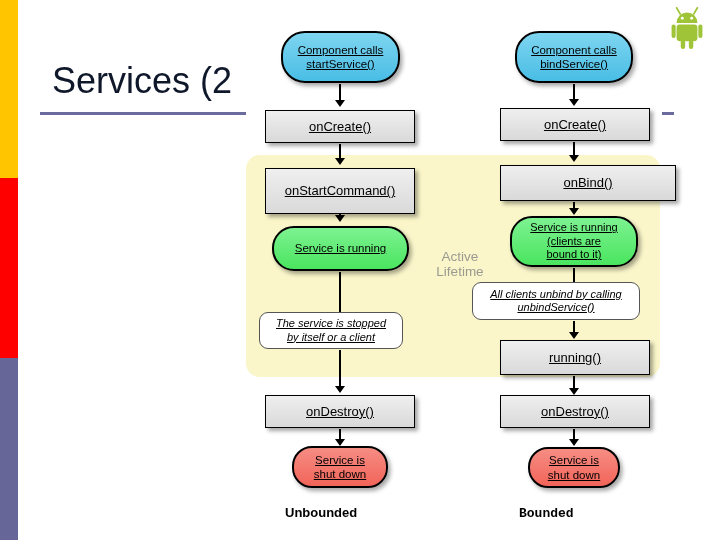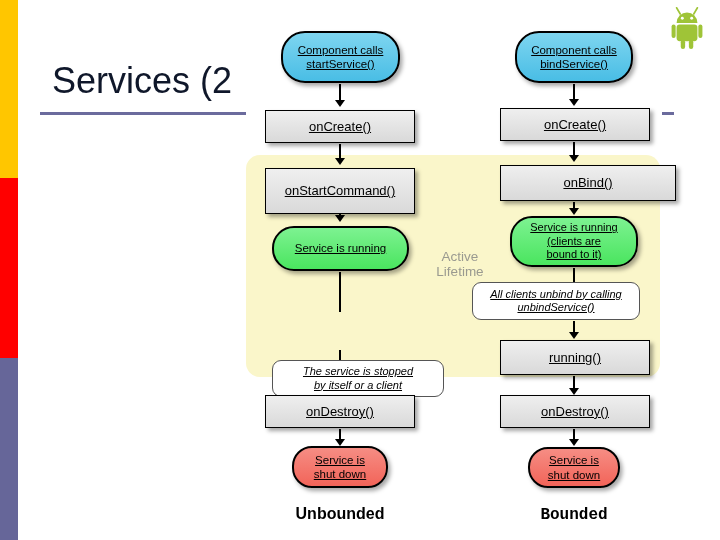--- a/index.html
+++ b/index.html
@@ -63,22 +63,22 @@
 
   
   .arrow{position:absolute;width:2px;background:#000;z-index:2;}
   .arrow.head::after{
     content:"";position:absolute;left:-4px;bottom:-7px;
     width:0;height:0;border-left:5px solid transparent;
     border-right:5px solid transparent;border-top:7px solid #000;
   }
 
   .col-footer{
-    position:absolute;width:110px;text-align:center;
-    font-weight:bold;font-size:16px;color:#000;z-index:3;
+    position:absolute;width:110px;text-align:left;
+    font-weight:bold;font-size:13px;color:#000;z-index:3;
   }
 
   .robot{position:absolute;left:662px;top:1px;z-index:2;}
 </style>
 </head>
 <body>
 
 <div>
 
   <div class="bar bar-yellow"></div>
@@ -99,21 +99,21 @@
 
   <div class="node callback" style="left:265px;top:110px;width:150px;height:33px;">onCreate()</div>
   <div class="arrow head" style="left:339px;top:144px;height:14px;"></div>
 
   <div class="node callback" style="left:265px;top:168px;width:150px;height:46px;">onStartCommand()</div>
   <div class="arrow head" style="left:339px;top:202px;height:13px;"></div>
 
   <div class="node running" style="left:272px;top:226px;width:137px;height:45px;">Service is running</div>
   <div class="arrow" style="left:339px;top:272px;height:40px;"></div>
 
-  <div class="node note" style="left:272px;top:312px;width:172px;height:37px;margin-top:48px;">The service is stopped
+  <div class="node note" style="left:259px;top:312px;width:144px;height:37px;">The service is stopped
 by itself or a client</div>
   <div class="arrow head" style="left:339px;top:350px;height:36px;"></div>
 
   <div class="node callback" style="left:265px;top:395px;width:150px;height:33px;">onDestroy()</div>
   <div class="arrow head" style="left:339px;top:429px;height:10px;"></div>
 
   <div class="node end" style="left:292px;top:446px;width:96px;height:42px;">Service is
 shut down</div>
 
   <div class="col-footer" style="left:285px;top:505px;">Unbounded</div>

